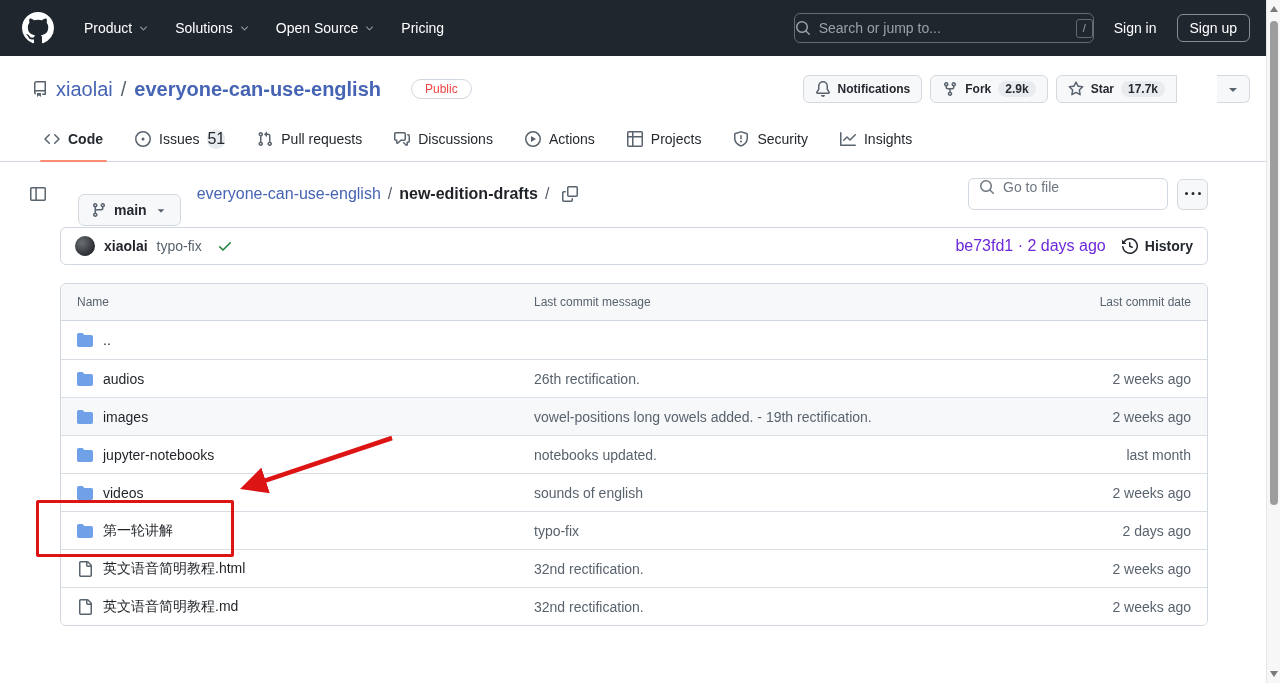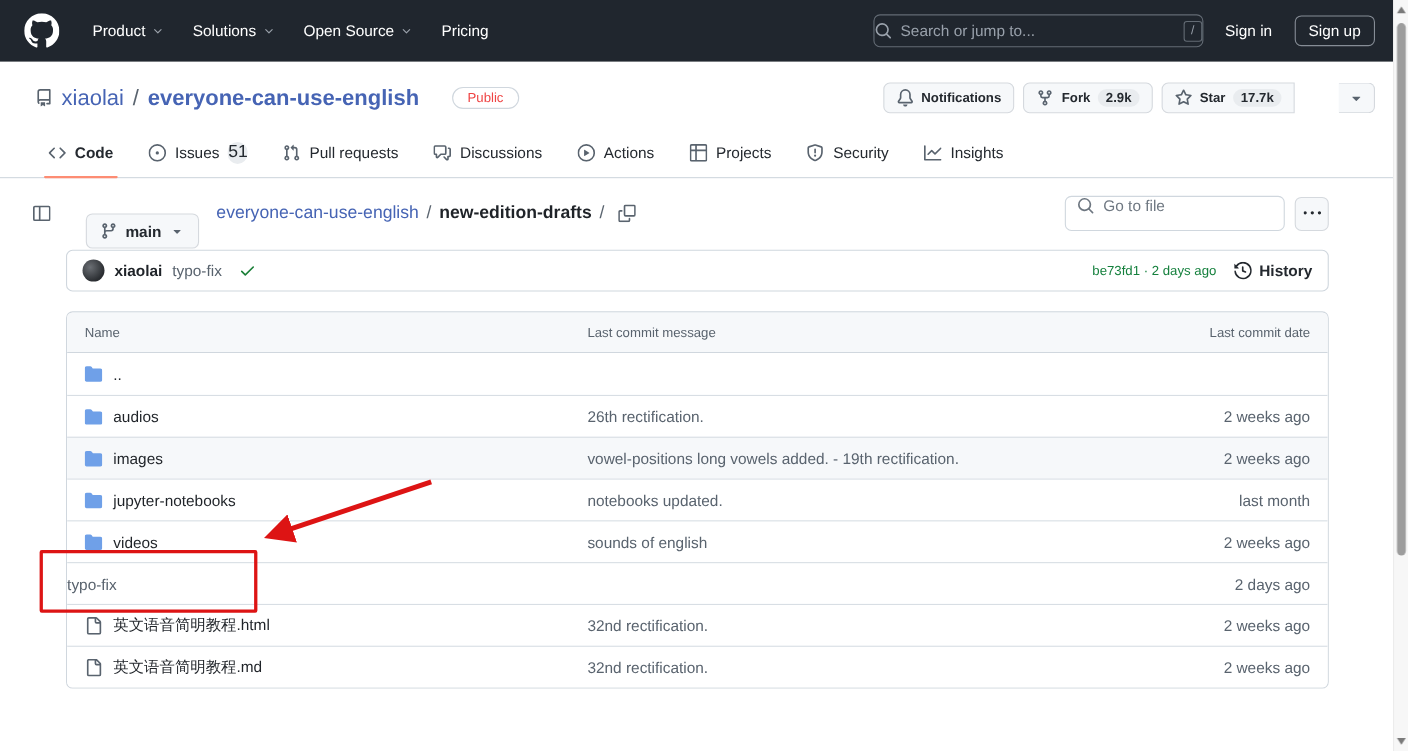--- a/index.html
+++ b/index.html
@@ -58,21 +58,21 @@
   .goto-box { margin-left:auto; width:200px; height:32px; border:1px solid #d0d7de; border-radius:6px; background:#fff; display:flex; gap:8px; padding:0 10px; color:#6e7781; font-size:14px; cursor:text; }
   .kebab-btn { margin-left:9px; width:31px; height:31px; border:1px solid #d5d9de; border-radius:6px; background:#f6f8fa; color:#24292f; display:flex; align-items:center; justify-content:center; cursor:pointer; }
 
   .content-inset { margin-left:38px; }
   .commit-bar { height:38px; border:1px solid #d0d7de; border-radius:6px; display:flex; align-items:center; gap:9px; padding:0 14px; margin-bottom:18px; }
   .avatar { width:20px; height:20px; border-radius:50%; background:radial-gradient(circle at 35% 35%, #6b6f74, #2a2d31 70%); }
   .commit-author { font-size:14px; font-weight:600; color:#1f2328; cursor:pointer; }
   .commit-msg { font-size:14px; color:#59636e; cursor:pointer; }
   .check { color:#1a7f37; margin-left:6px; }
   .commit-right { margin-left:auto; display:flex; align-items:center; gap:16px; }
-  .sha-time { font-size:12px; color:#15803d; }
+  .sha-time { font-size:16px; color:#6d28d9; }
   .history-link { display:flex; align-items:center; gap:7px; font-size:14px; font-weight:600; color:#24292f; cursor:pointer; }
 
   .files-table { border:1px solid #d0d7de; border-radius:6px; overflow:hidden; }
   .thead { display:flex; align-items:center; height:37px; background:#f6f8fa; border-bottom:1px solid #d0d7de; font-size:12px; color:#59636e; }
   .col-name { width:473px; padding-left:16px; }
   .col-msg { flex:1; }
   .col-date { width:200px; text-align:right; padding-right:16px; }
   .frow { display:flex; align-items:center; height:38px; font-size:14px; background:#fff; }
   .frow + .frow { border-top:1px solid #d8dee4; }
   .frow.highlighted { background:#f6f8fa; }
@@ -363,20 +363,26 @@
             <div class="name-cell">
               <svg viewBox="0 0 16 16" width="16" height="16" fill="currentColor" class="icon-folder">
                 <path d="M1.75 1A1.75 1.75 0 0 0 0 2.75v10.5C0 14.216.784 15 1.75 15h12.5A1.75 1.75 0 0 0 16 13.25v-8.5A1.75 1.75 0 0 0 14.25 3H7.5a.25.25 0 0 1-.2-.1l-.9-1.2C6.07 1.26 5.55 1 5 1Z"></path>
               </svg>
               <a class="fname">videos</a>
             </div>
             <div class="msg-cell">sounds of english</div>
             <div class="date-cell">2 weeks ago</div>
           </div>
           <div class="frow">
+            <div class="name-cell">
+              <svg viewBox="0 0 16 16" width="16" height="16" fill="currentColor" class="icon-folder">
+                <path d="M1.75 1A1.75 1.75 0 0 0 0 2.75v10.5C0 14.216.784 15 1.75 15h12.5A1.75 1.75 0 0 0 16 13.25v-8.5A1.75 1.75 0 0 0 14.25 3H7.5a.25.25 0 0 1-.2-.1l-.9-1.2C6.07 1.26 5.55 1 5 1Z"></path>
+              </svg>
+              <a class="fname">第一轮讲解</a>
+            </div>
             <div class="msg-cell">typo-fix</div>
             <div class="date-cell">2 days ago</div>
           </div>
           <div class="frow">
             <div class="name-cell">
               <svg viewBox="0 0 16 16" width="16" height="16" fill="currentColor" class="icon-file">
                 <path d="M2 1.75C2 .784 2.784 0 3.75 0h6.586c.464 0 .909.184 1.237.513l2.914 2.914c.329.328.513.773.513 1.237v9.586A1.75 1.75 0 0 1 13.25 16h-9.5A1.75 1.75 0 0 1 2 14.25Zm1.75-.25a.25.25 0 0 0-.25.25v12.5c0 .138.112.25.25.25h9.5a.25.25 0 0 0 .25-.25V6h-2.75A1.75 1.75 0 0 1 9 4.25V1.5Zm6.75.062V4.25c0 .138.112.25.25.25h2.688l-.011-.013-2.914-2.914-.013-.011Z"></path>
               </svg>
               <a class="fname">英文语音简明教程.html</a>
             </div>

